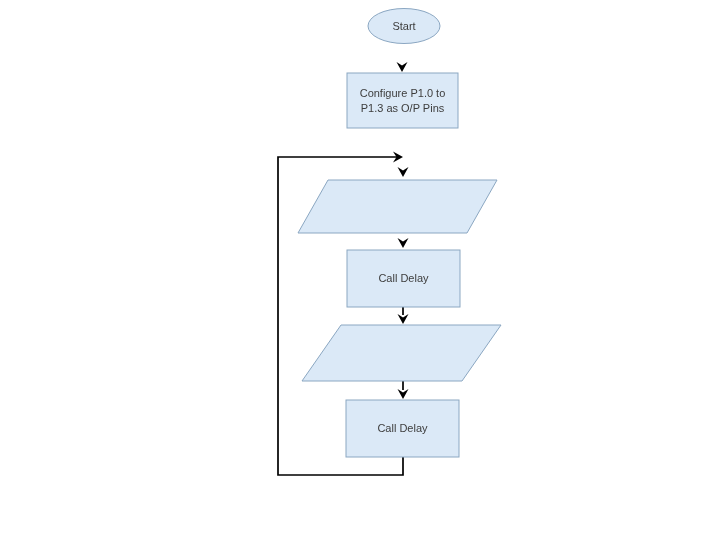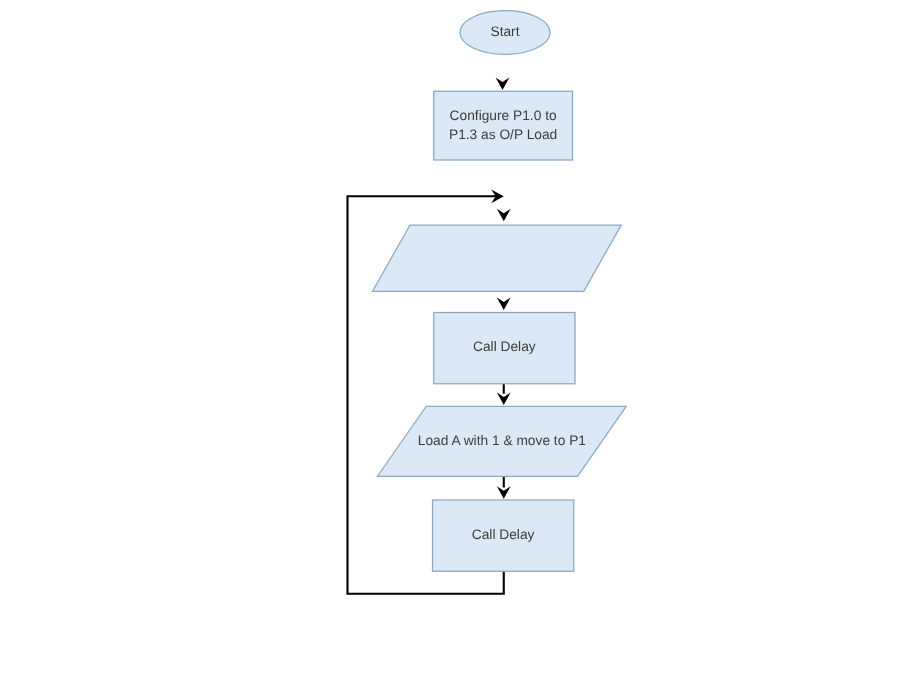--- a/index.html
+++ b/index.html
@@ -64,22 +64,21 @@
 
     <rect class="shape" x="347" y="250" width="113" height="57"></rect>
 
     <polygon class="shape" points="341,325 501,325 462,381 302,381"></polygon>
 
     <rect class="shape" x="346" y="400" width="113" height="57"></rect>
   </svg>
 
   <div class="lbl" style="left:368px; top:8px; width:72px; height:36px;">Start</div>
 
-  <div class="lbl" style="left:352px; top:73px; width:101px; height:55px;">Configure P1.0 to P1.3 as O/P Load</div>
+  <div class="lbl" style="left:352px; top:73px; width:101px; height:55px;">Configure P1.0 to P1.3 as O/P Pins</div>
 
 
   <div class="lbl" style="left:347px; top:250px; width:113px; height:57px;">Call Delay</div>
 
-  <div class="lbl" style="left:302px; top:325px; width:199px; height:56px;">Load A with 1 &amp; move to P1</div>
 
   <div class="lbl" style="left:346px; top:400px; width:113px; height:57px;">Call Delay</div>
 
 </div>
 
 </body></html>

